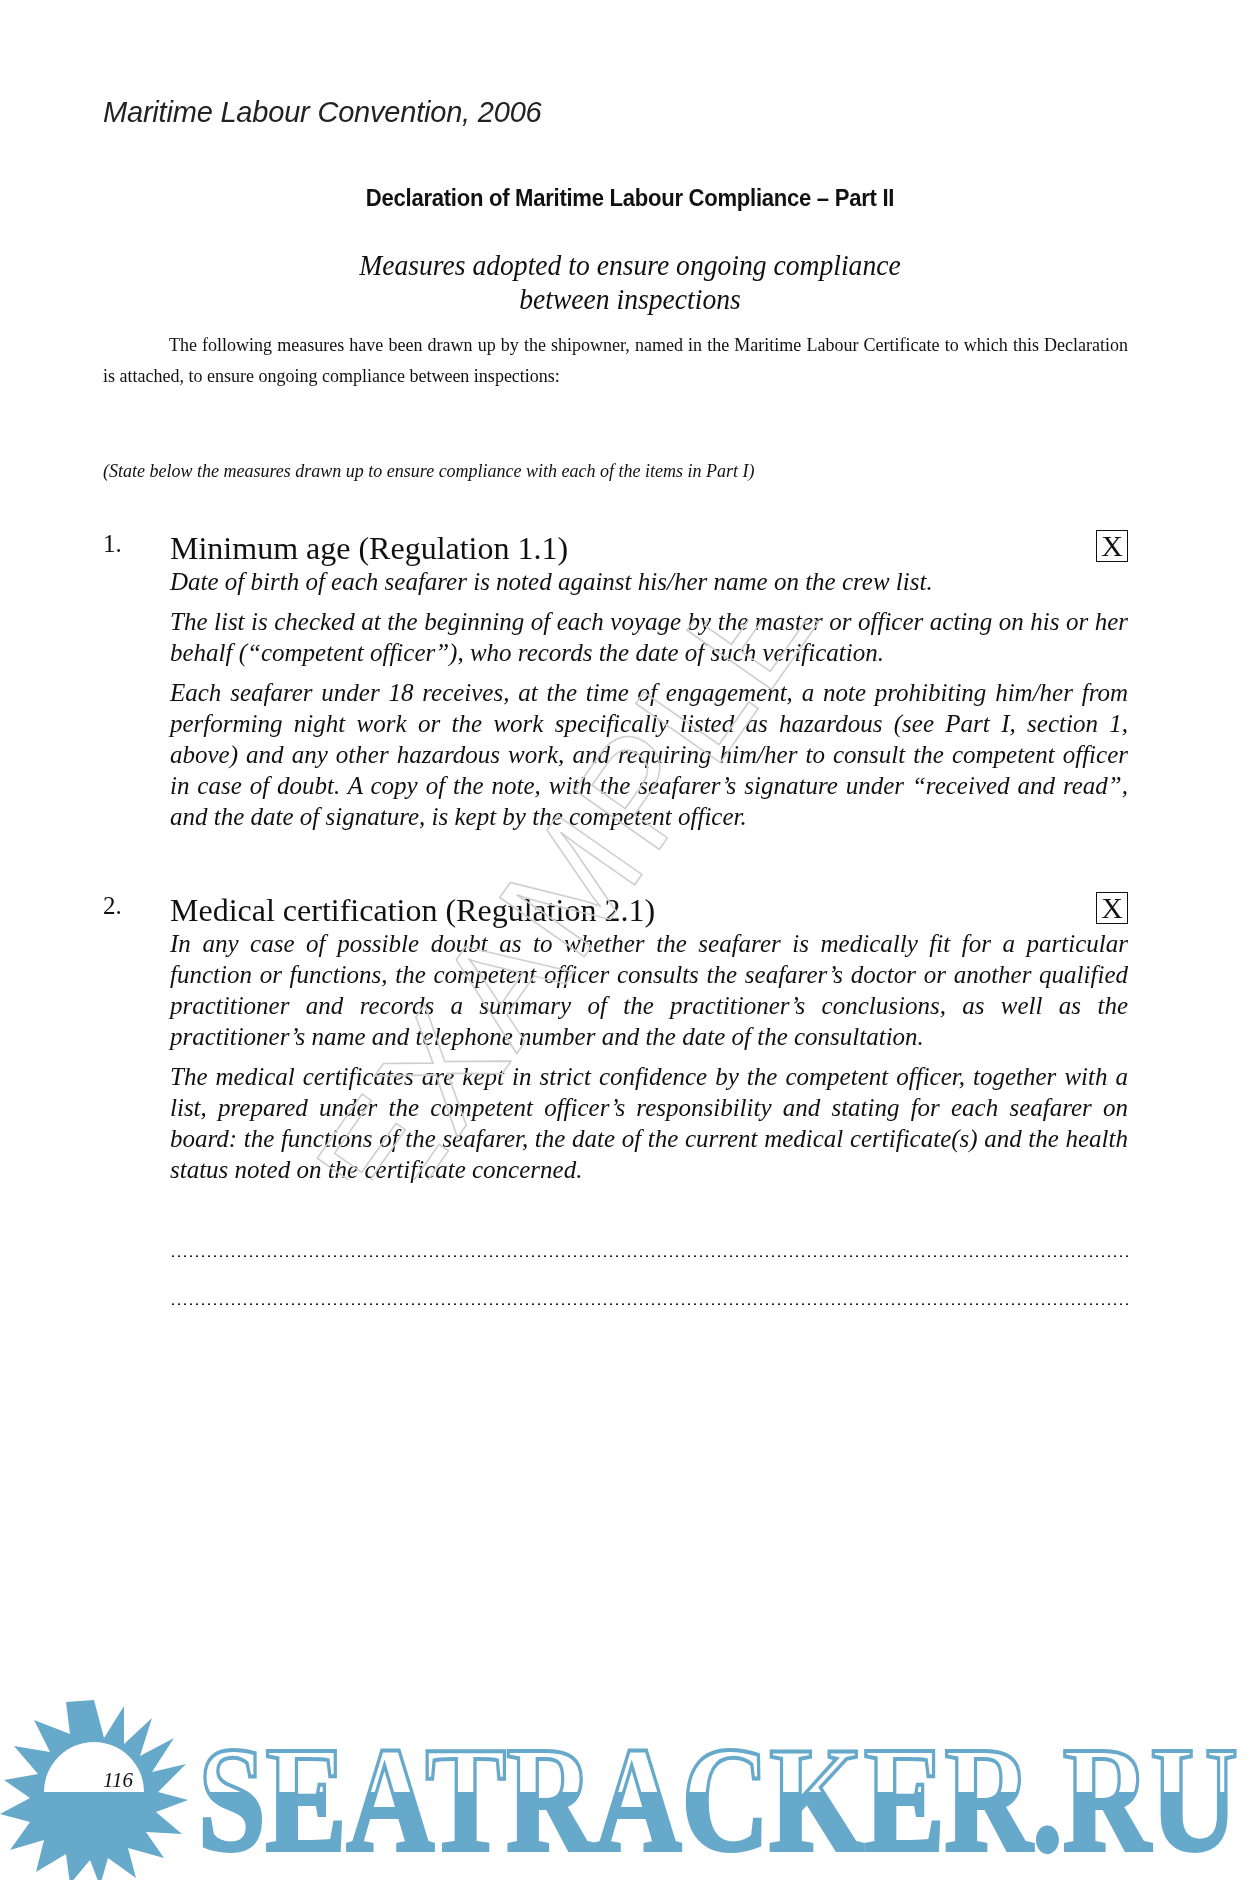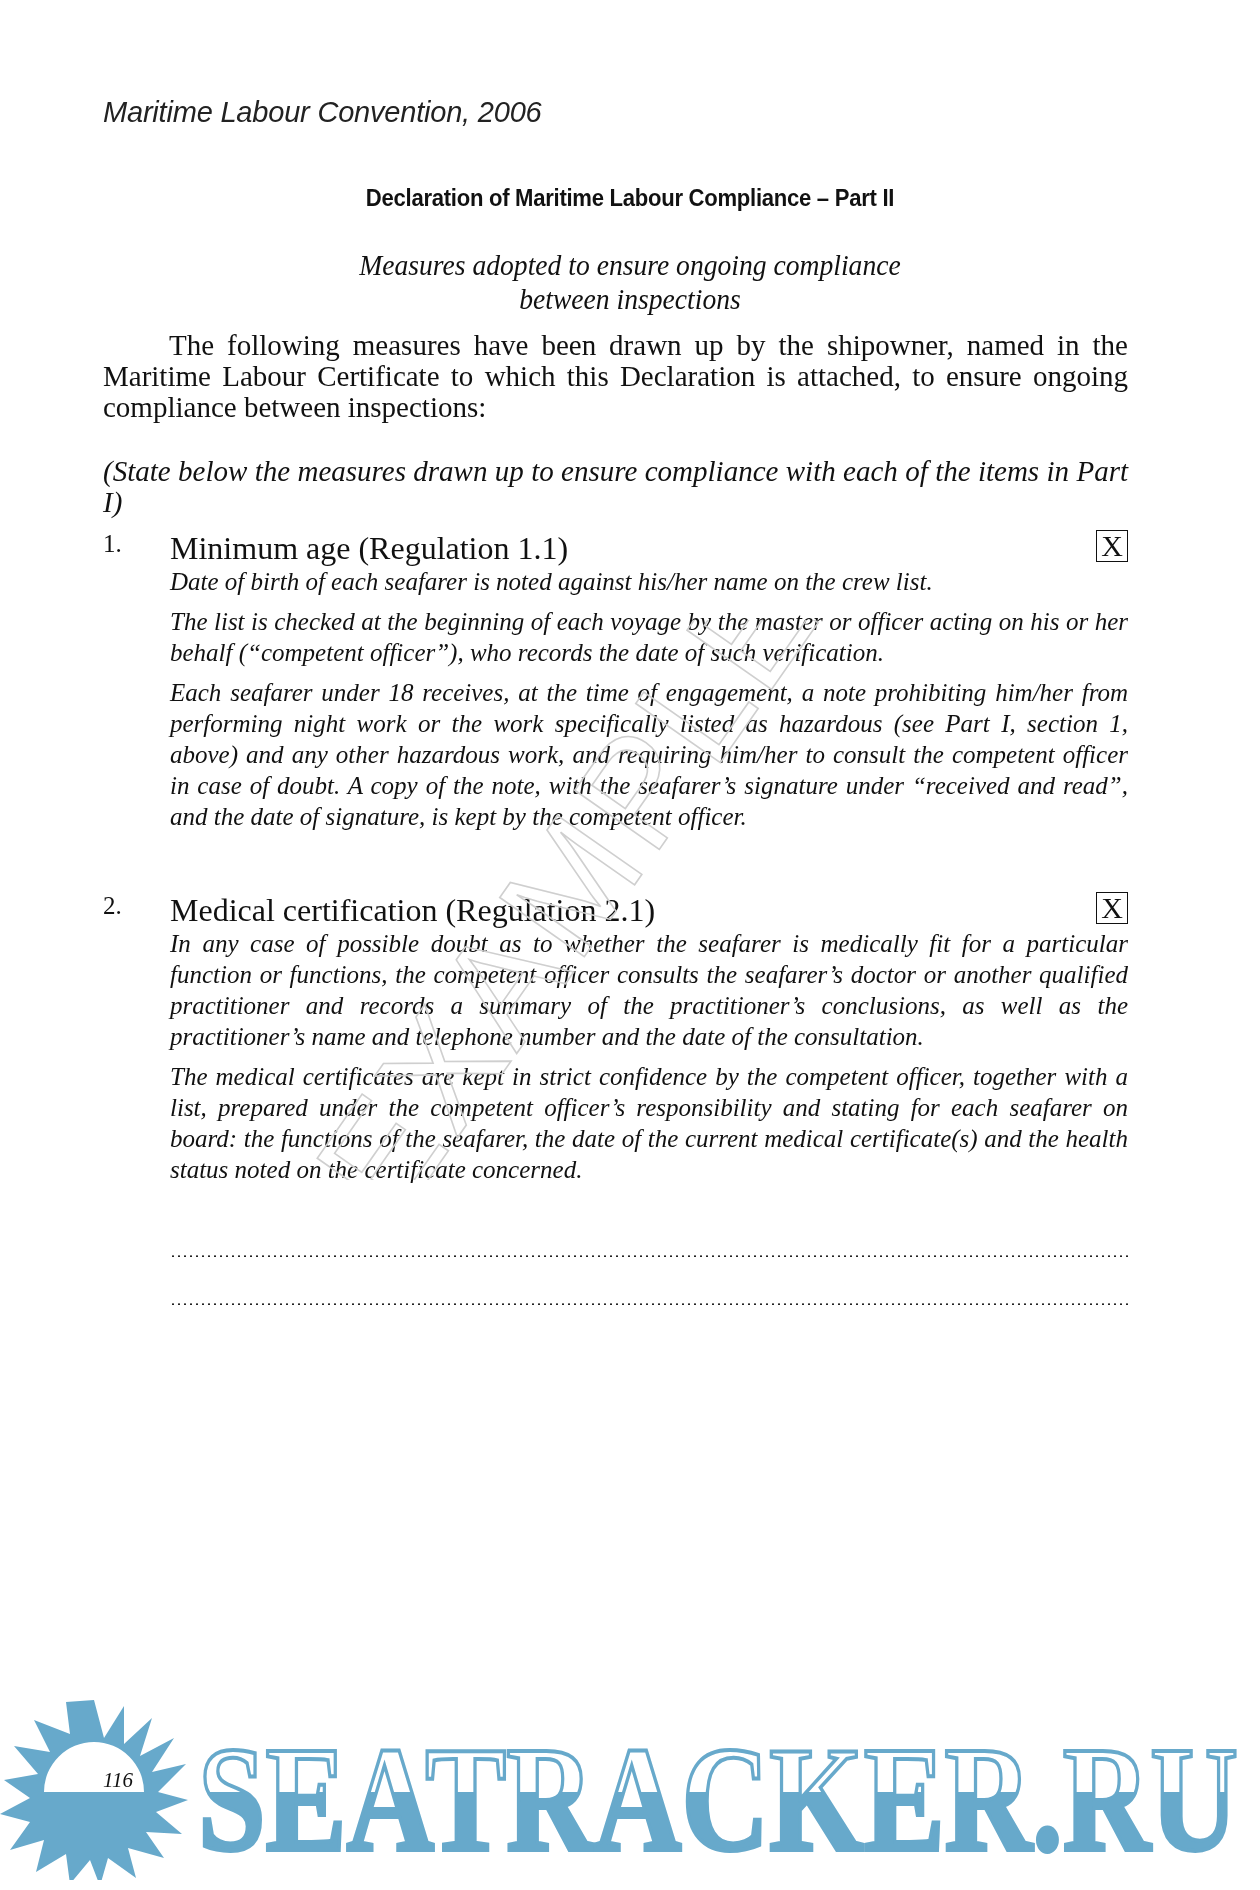--- a/index.html
+++ b/index.html
@@ -14,21 +14,21 @@
       left: 0; width: 1260px; top: 184px; text-align: center;
       font-family: "Liberation Sans", sans-serif; font-weight: bold;
       font-size: 24px; letter-spacing: -0.3px; transform: scaleX(0.92);
     }
     .doc-subtitle {
       left: 0; width: 1260px; top: 248px; text-align: center;
       font-family: "Liberation Serif", serif; font-style: italic;
       font-size: 30px; line-height: 34px; transform: scaleX(0.92);
     }
     .body-serif {
-      font-family: "Liberation Serif", serif; font-size: 29px; line-height: 31px;
+      font-family: "Liberation Serif", serif; font-size: 18px; line-height: 31px;
       text-align: justify;
     }
     .intro { left: 103px; width: 1025px; top: 330px; text-indent: 66px; }
     .instruction { left: 103px; width: 1025px; top: 456px; font-style: italic; }
     .item { left: 103px; width: 1025px; }
     .item-head { position: relative; height: 36px; }
     .item-num { position: absolute; left: 0; top: 0; font-family: "Liberation Serif", serif; font-size: 25px; }
     .item-title { position: absolute; left: 67px; top: 0; font-family: "Liberation Serif", serif; font-size: 32px; }
     .checkbox {
       position: absolute; right: 0; top: 0; width: 32px; height: 32px;

